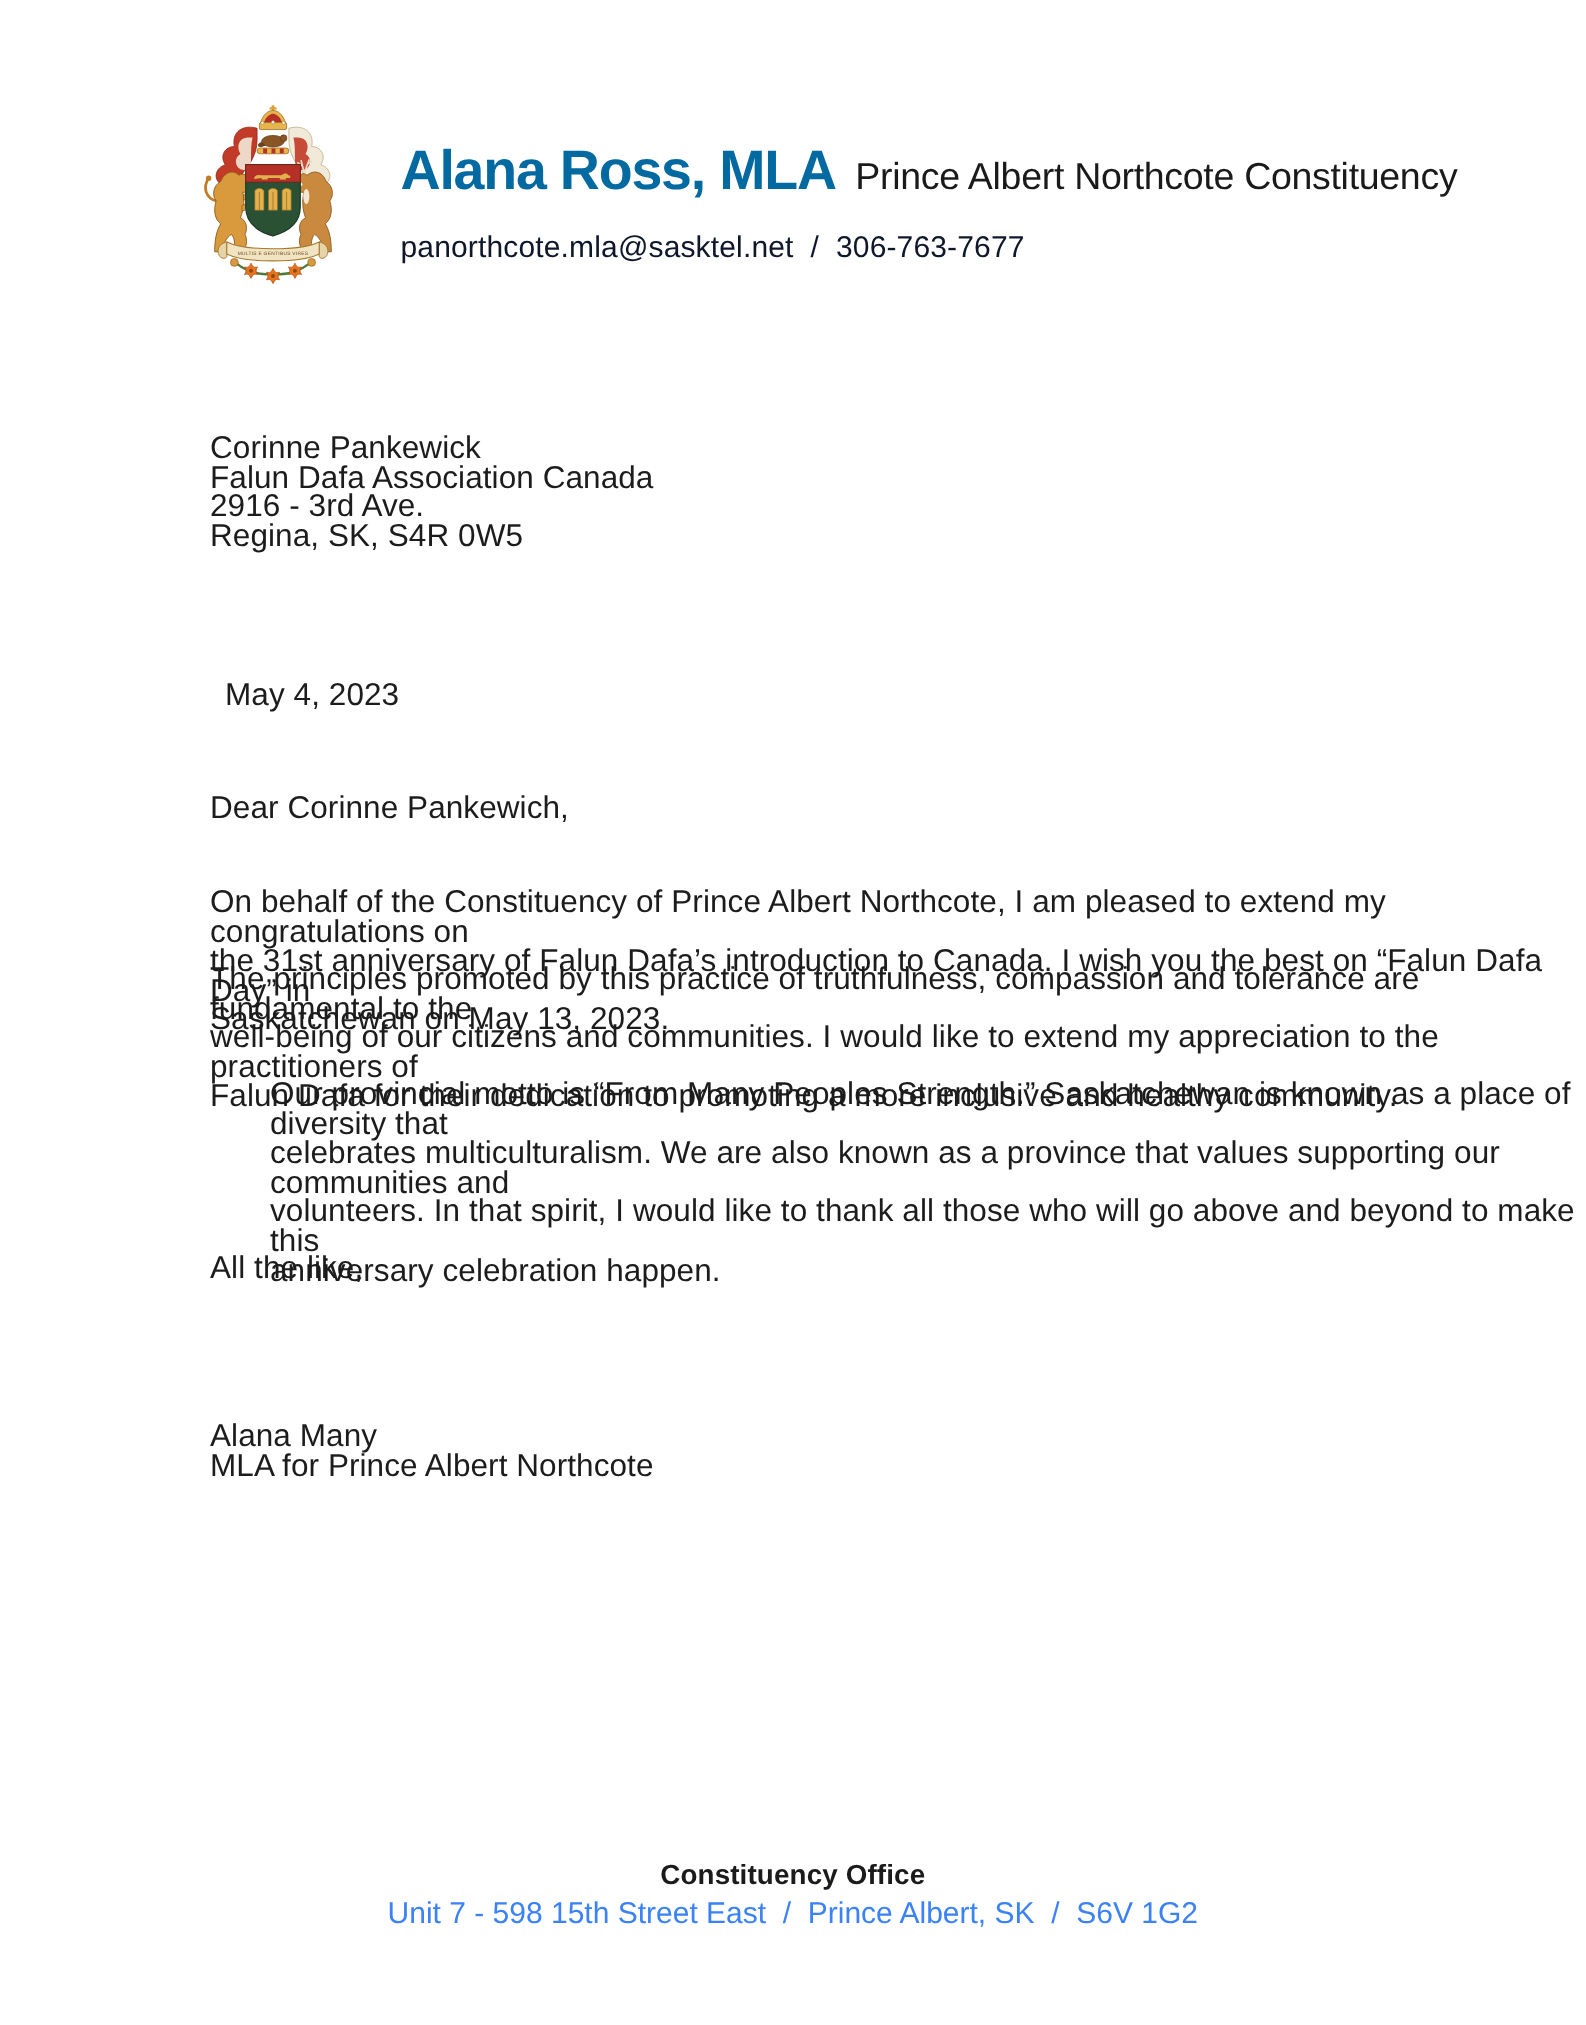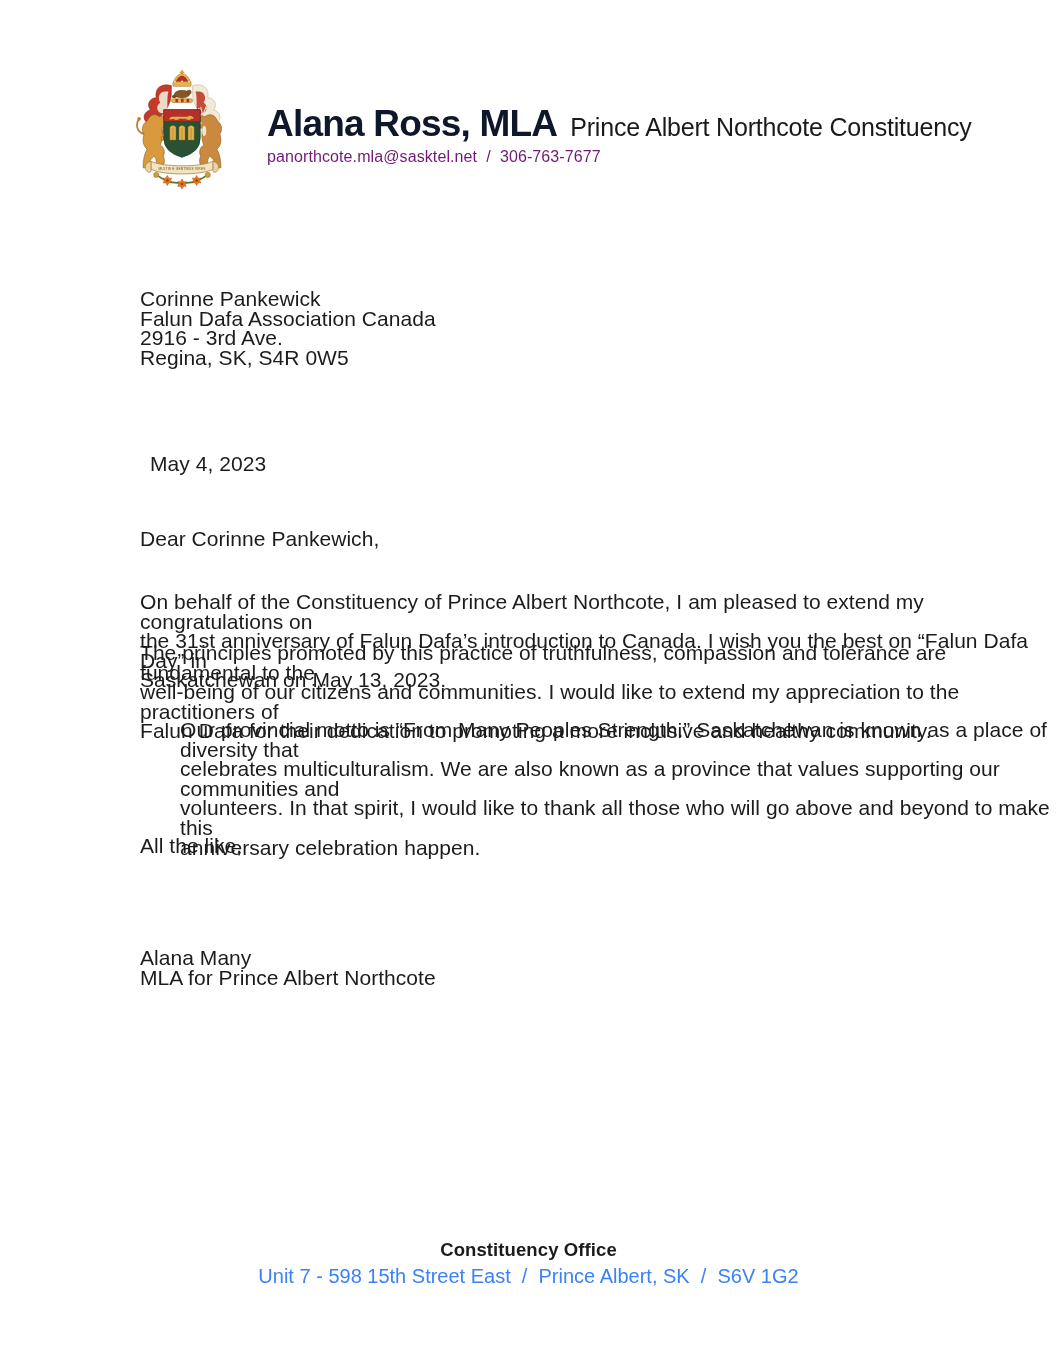--- a/index.html
+++ b/index.html
@@ -31,35 +31,34 @@
   }
   .lh-titleline {
     display: flex;
     align-items: baseline;
     white-space: nowrap;
   }
   .lh-name {
     font-size: 37px;
     font-weight: 700;
     letter-spacing: -0.8px;
-    color: #0f172a;
+    color: #0369a1;
     line-height: 1.05;
-    margin-top: 10px;
   }
   .lh-const {
     font-size: 25px;
     letter-spacing: -0.2px;
     margin-left: 13px;
     color: #1a1a1a;
   }
   .lh-contact {
-    margin-top: 4px;
-    font-size: 16px;
+    margin-top: 20px;
+    font-size: 20px;
     letter-spacing: 0.1px;
-    color: #701a75;
+    color: #0f172a;
     white-space: pre-wrap;
   }
 
   
   .block {
     position: absolute;
     left: 140px;
     font-size: 21px;
     line-height: 19.6px;
     white-space: pre-line;

